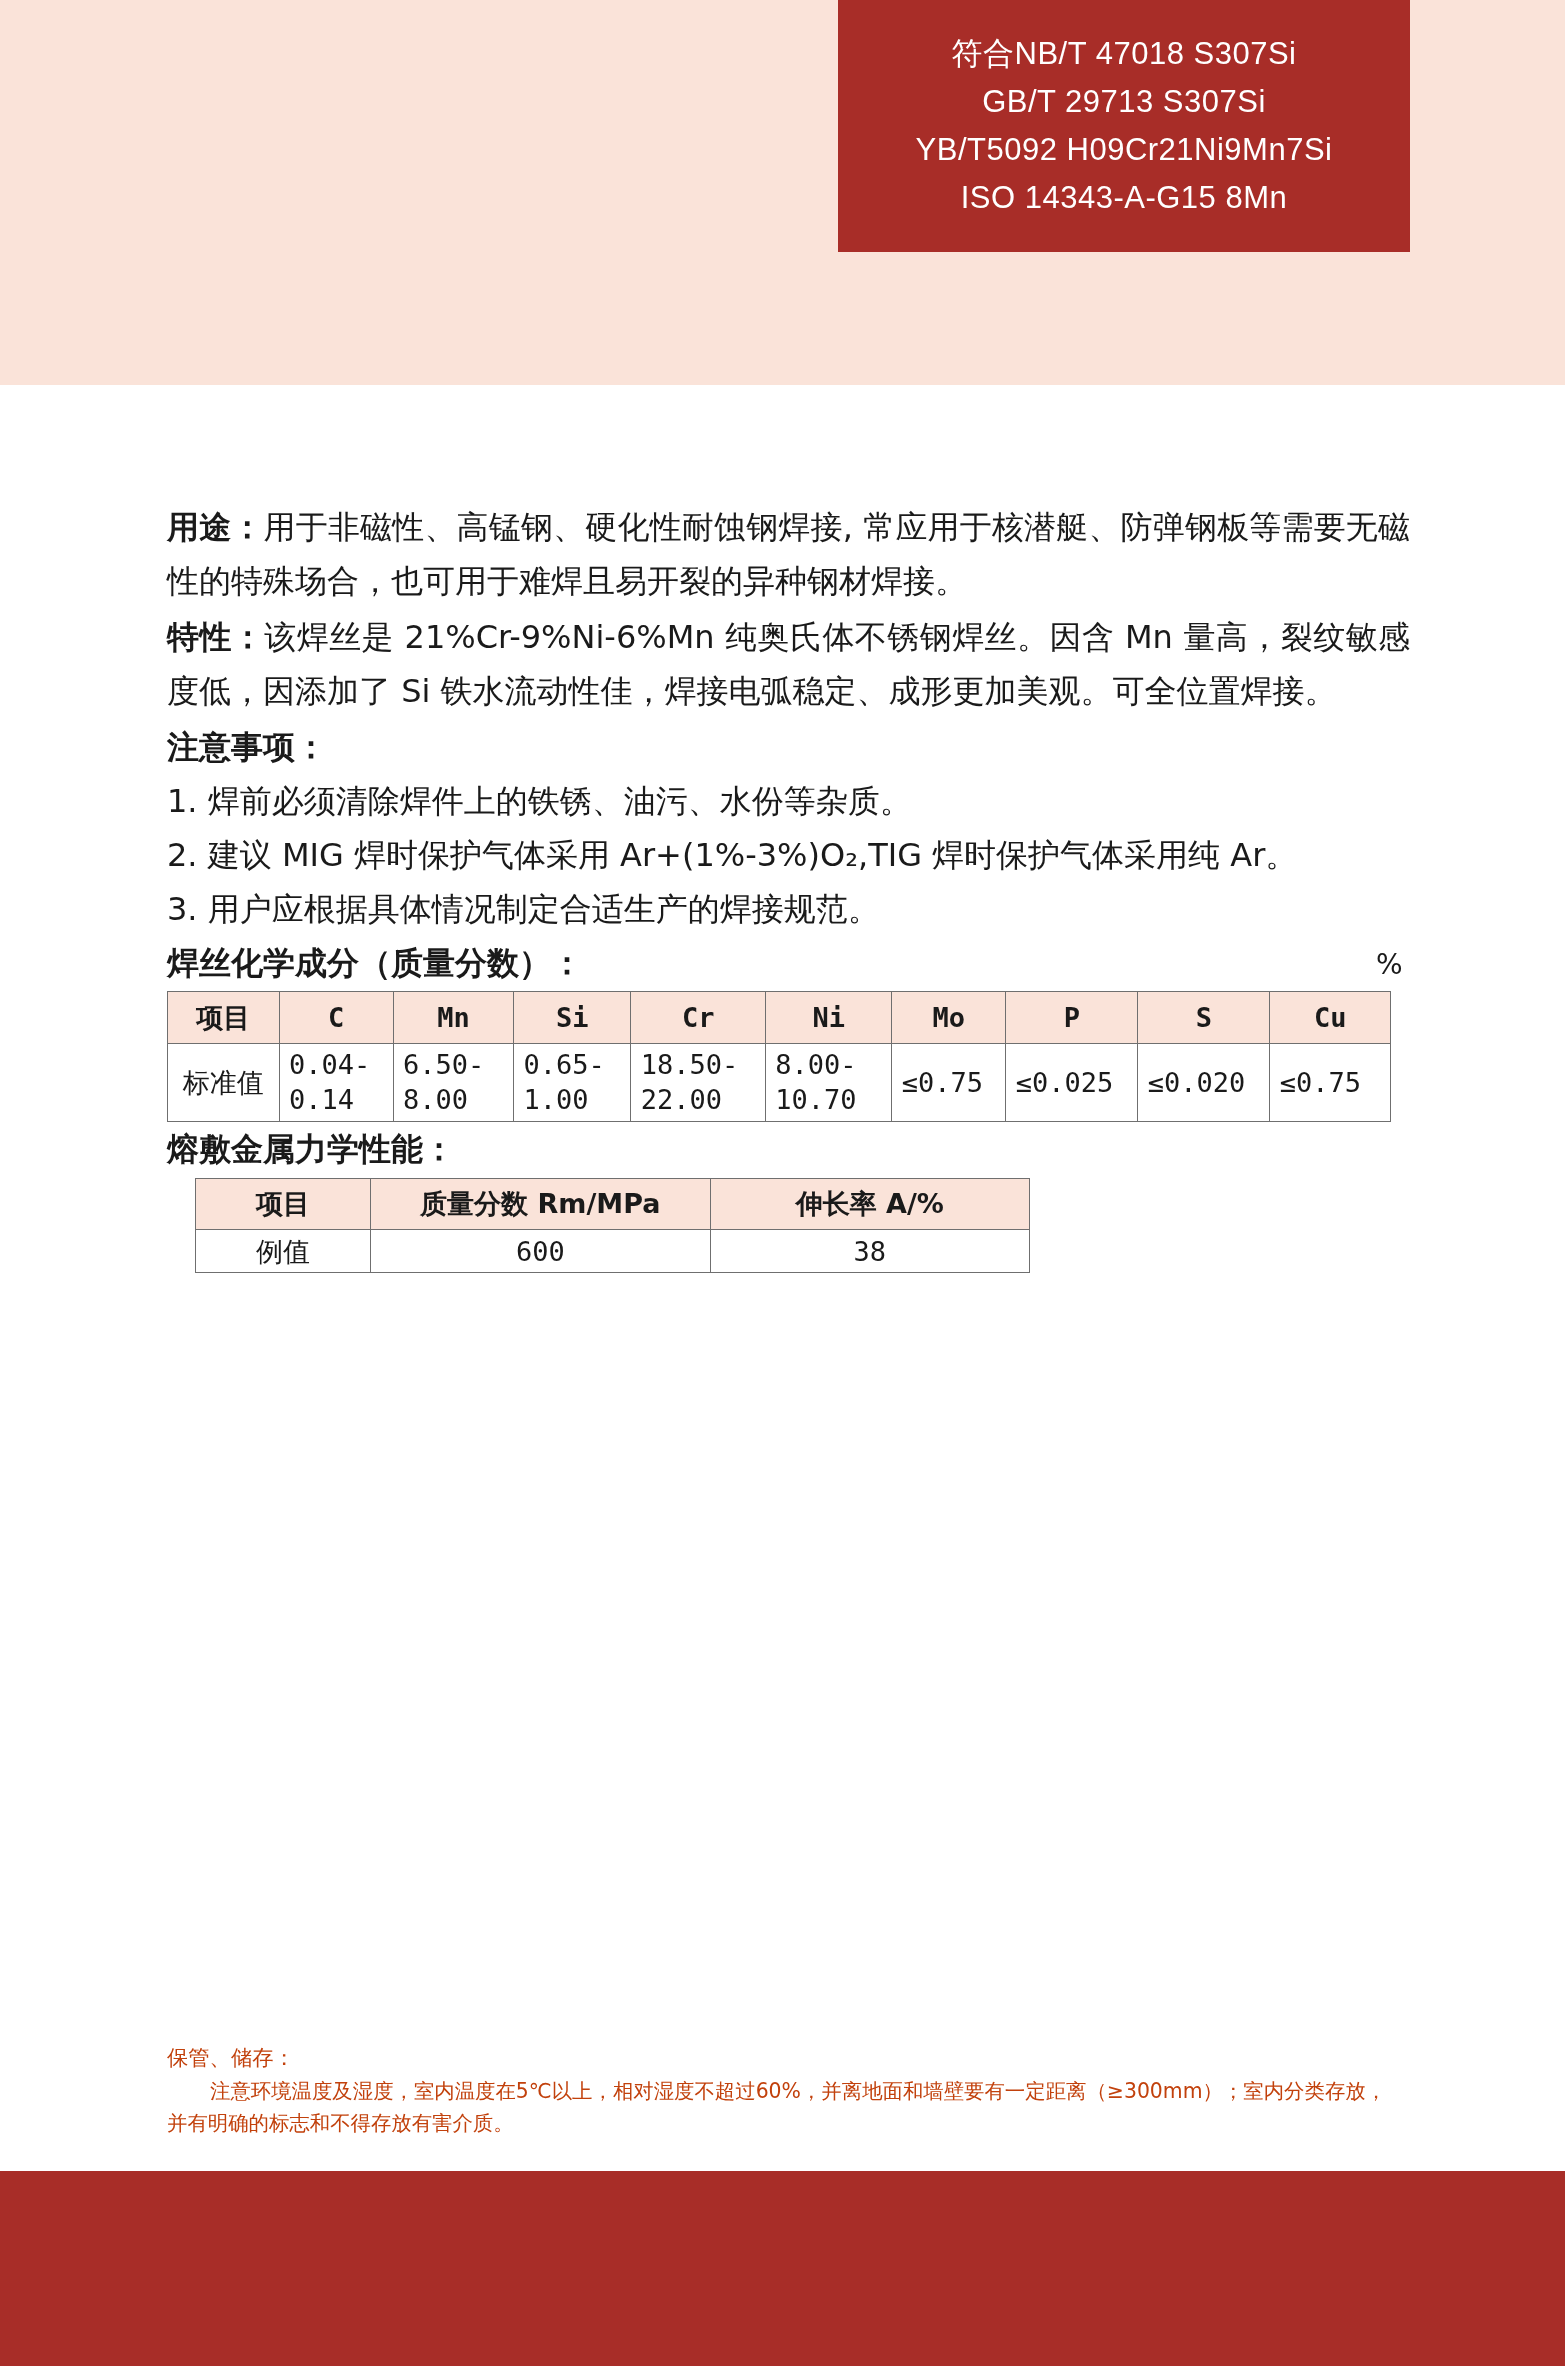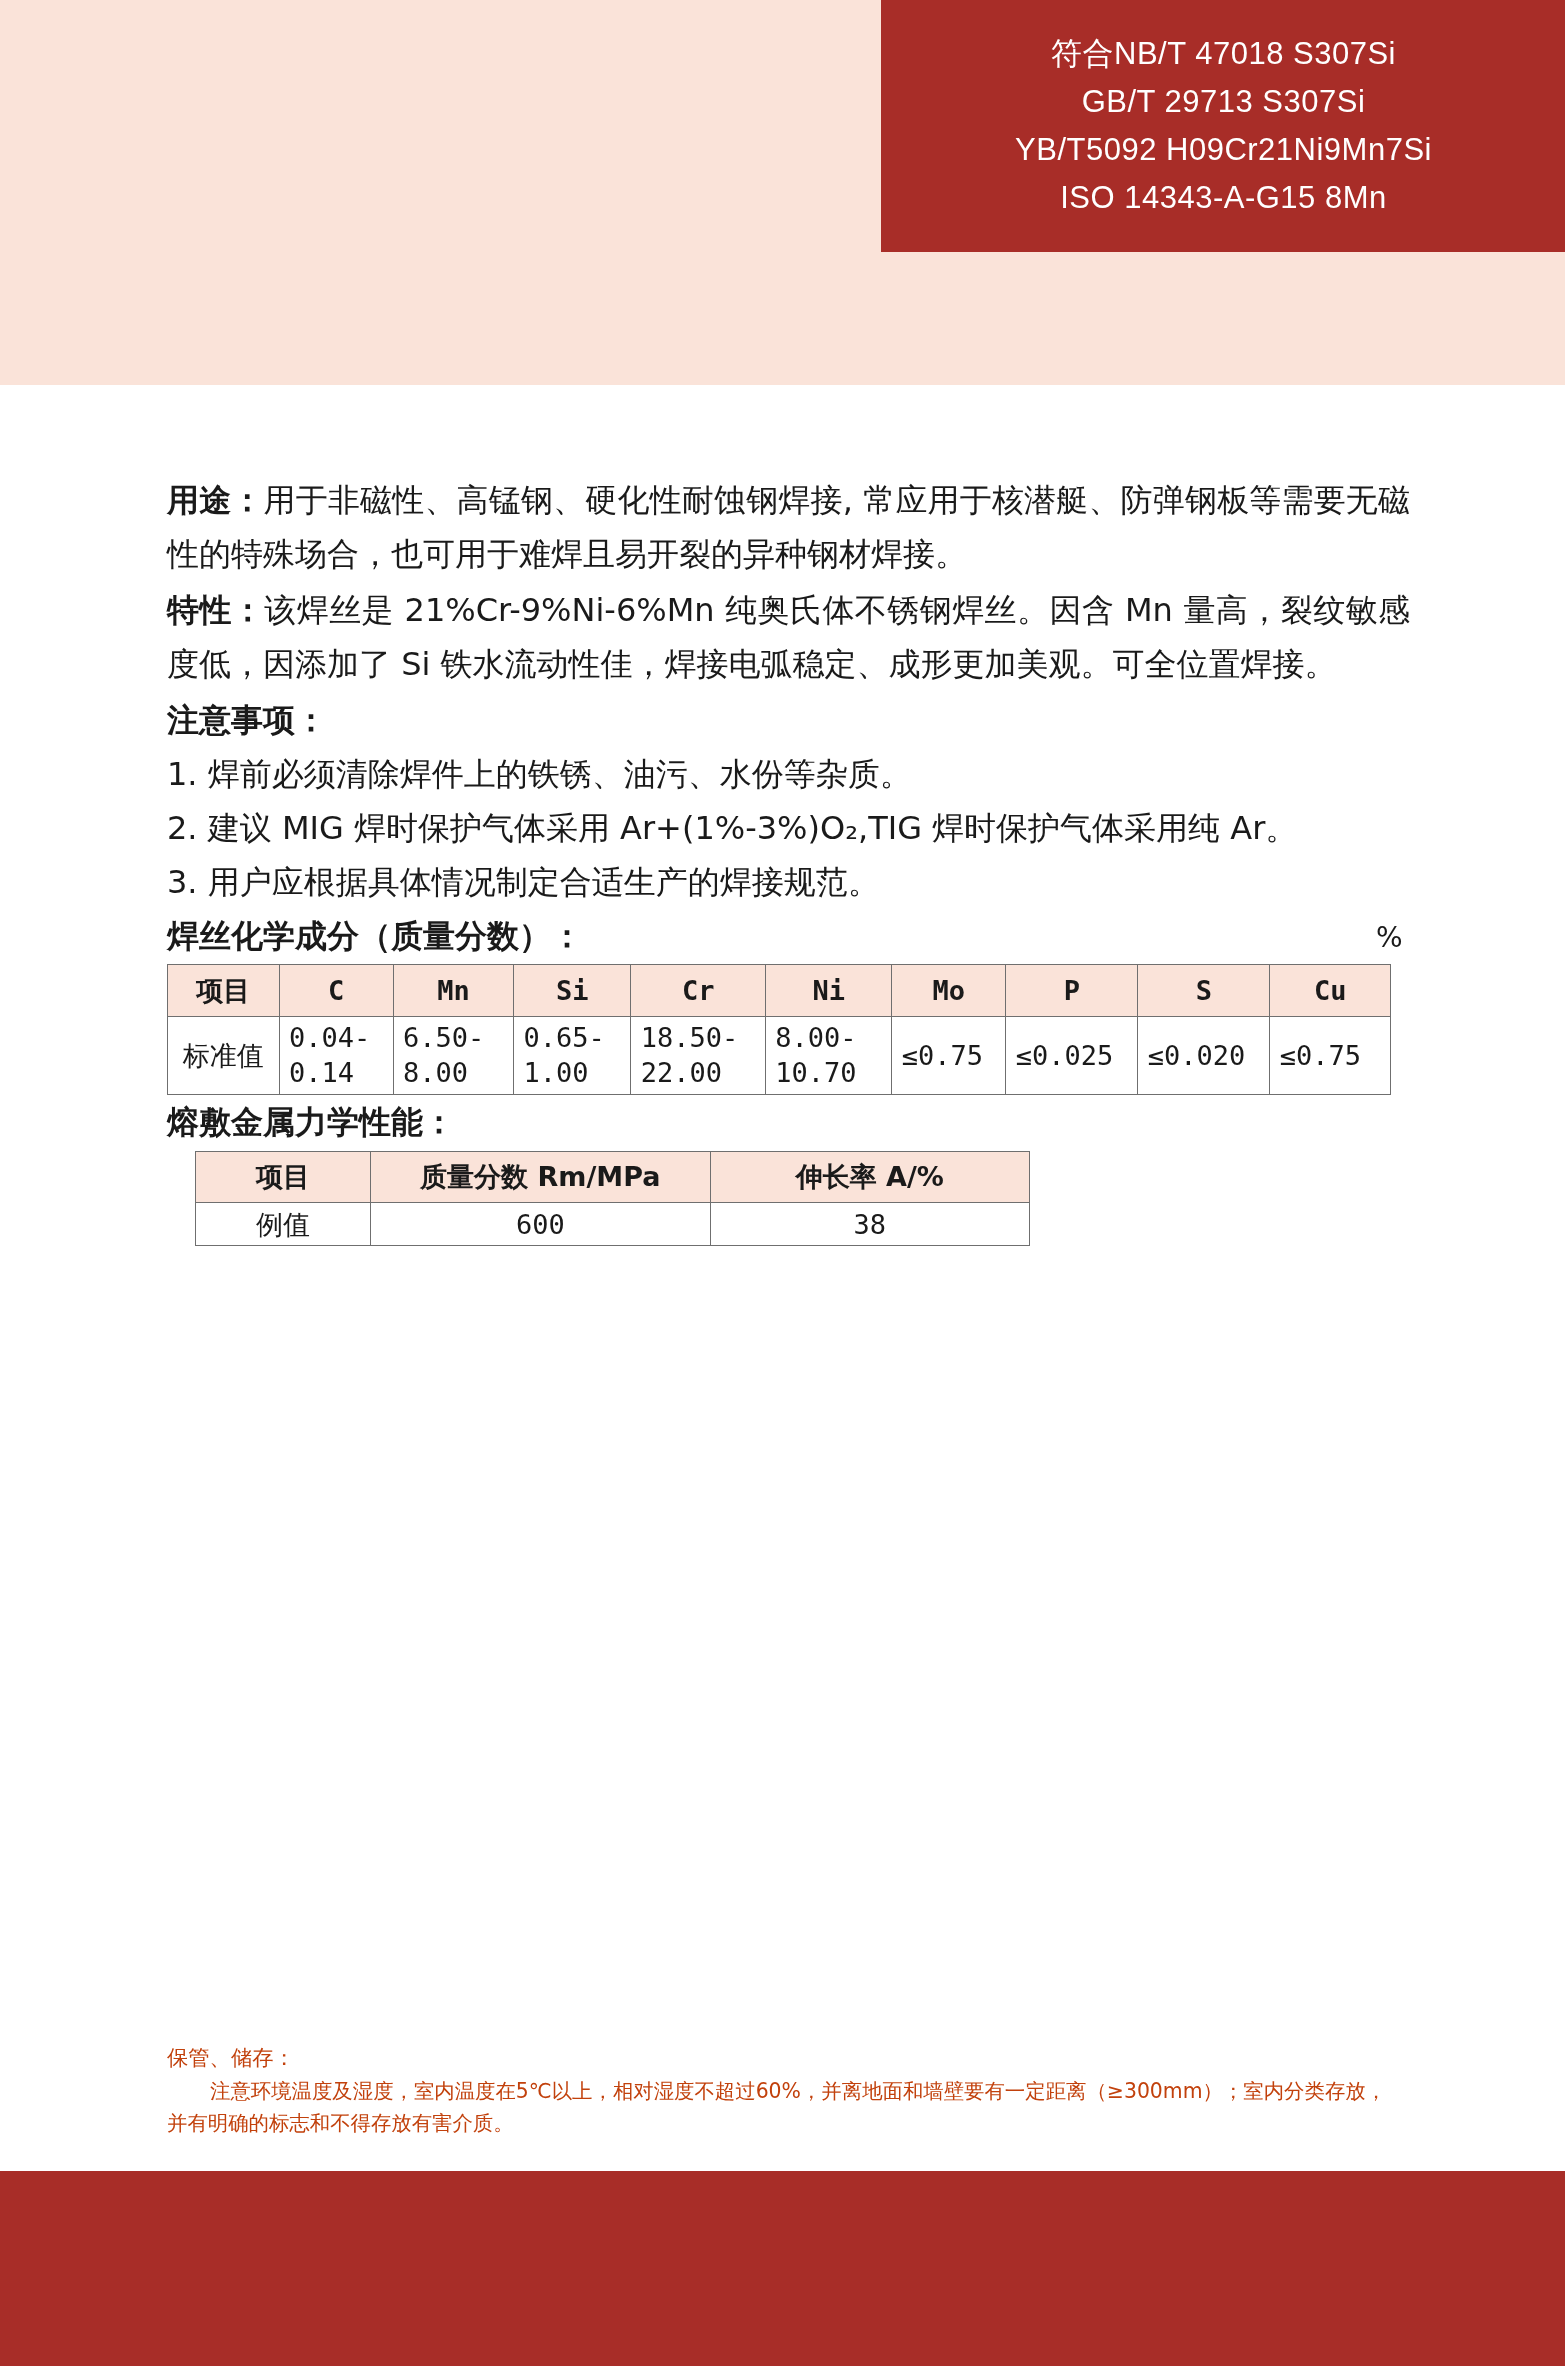--- a/index.html
+++ b/index.html
@@ -31,44 +31,44 @@
     width: 881px;
     text-align: center;
     font-size: 43px;
     font-weight: bold;
     letter-spacing: 2.8px;
     color: #1a1a1a;
     font-family: "DejaVu Sans", sans-serif;
   }
   .std-box {
     position: absolute;
-    left: 881px;
+    left: 838px;
     top: 0;
-    width: 685px;
+    width: 572px;
     height: 252px;
     background: #a82d28;
     display: flex;
     flex-direction: column;
     align-items: center;
     justify-content: center;
   }
   .std-line {
     color: #ffffff;
     font-size: 31px;
     line-height: 48px;
     letter-spacing: 0.5px;
     font-family: "Liberation Sans", sans-serif;
     white-space: nowrap;
   }
 
   
   .content {
     position: absolute;
     left: 167px;
-    top: 473px;
+    top: 500px;
     width: 1243px;
   }
   .para {
     font-size: 32px;
     line-height: 54px;
     font-family: "DejaVu Sans", sans-serif;
     text-align: justify;
     margin-bottom: 1.9px;
     letter-spacing: 0px;
   }

